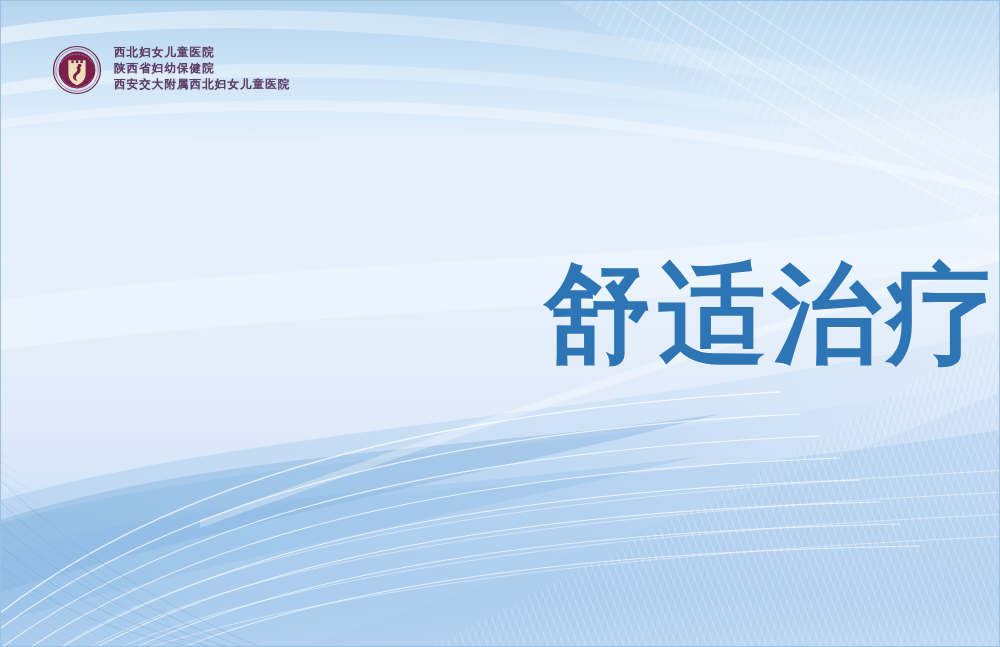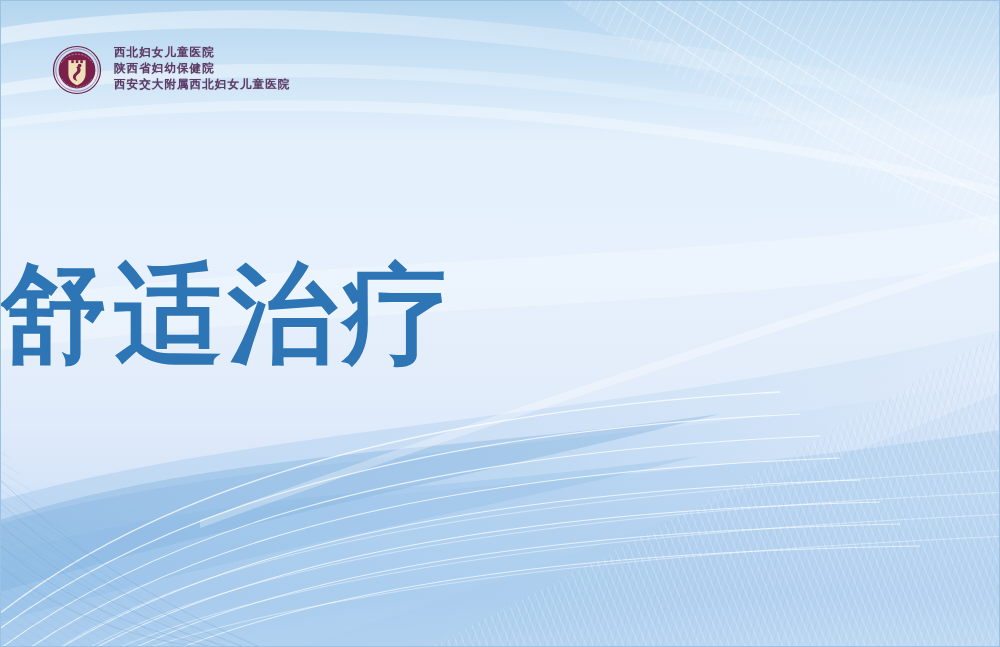--- a/index.html
+++ b/index.html
@@ -87,21 +87,21 @@
     white-space: nowrap;
     text-shadow: 0 0 1px rgba(120, 80, 130, 0.35);
   }
 
   
   .title-wrap {
     position: absolute;
     left: 0;
     top: 255px;
     width: 1000px;
-    text-align: left;
+    text-align: right;
     z-index: 30;
   }
 
   .slide-title {
     display: inline-block;
     font-family: "DejaVu Sans", "Liberation Sans", sans-serif;
     font-size: 108px;
     line-height: 118px;
     font-weight: 700;
     color: #2e75b6;

